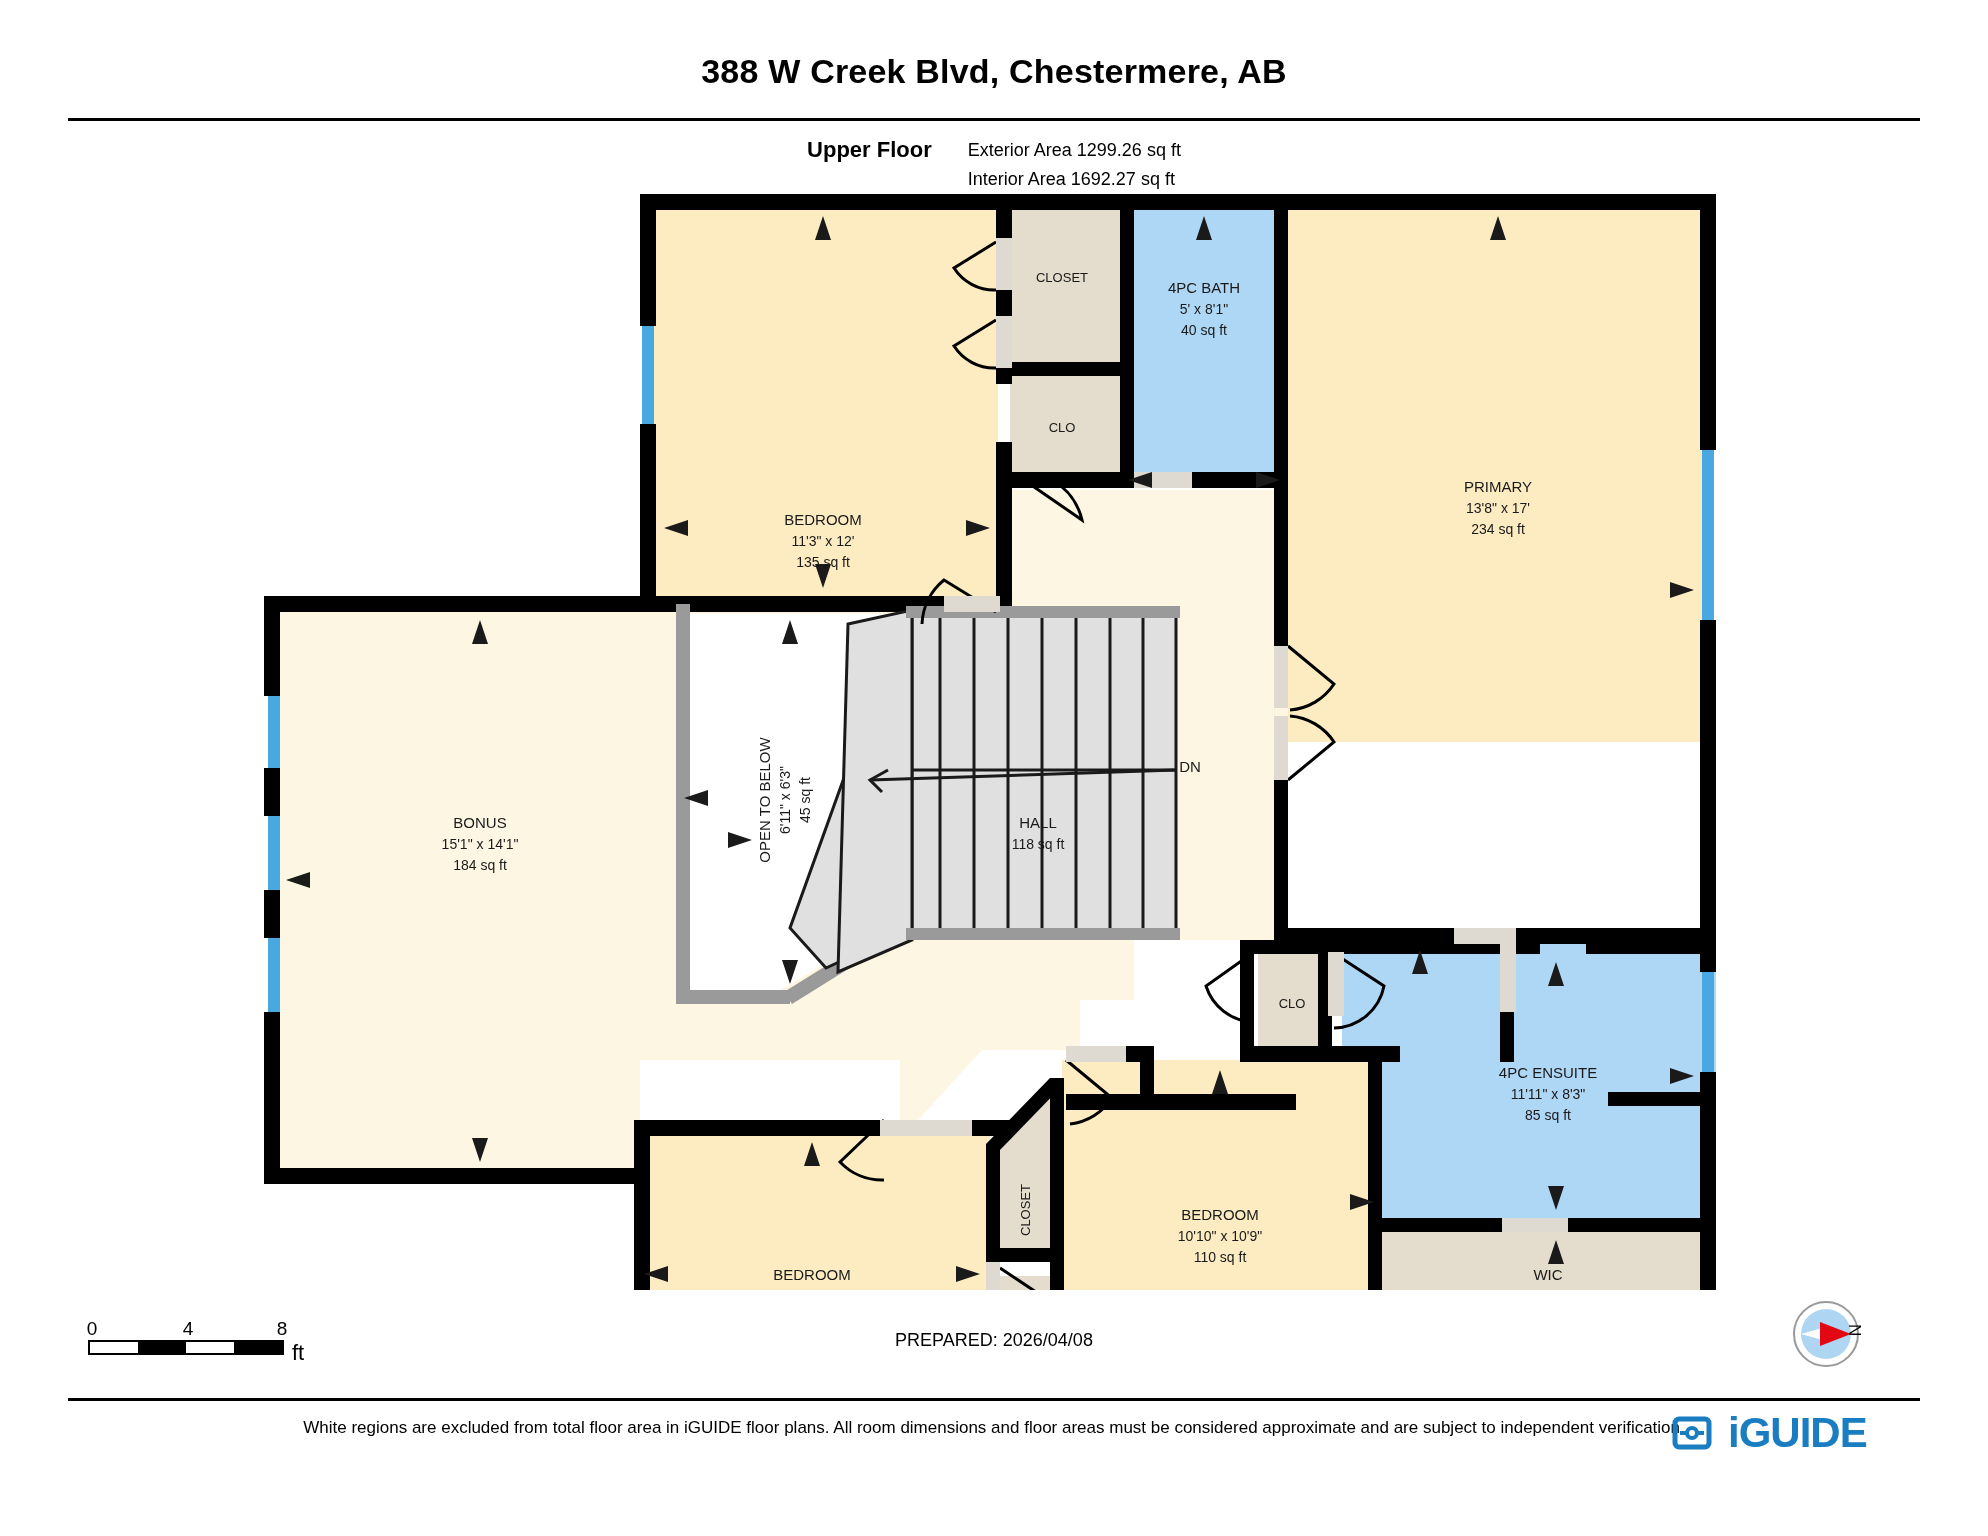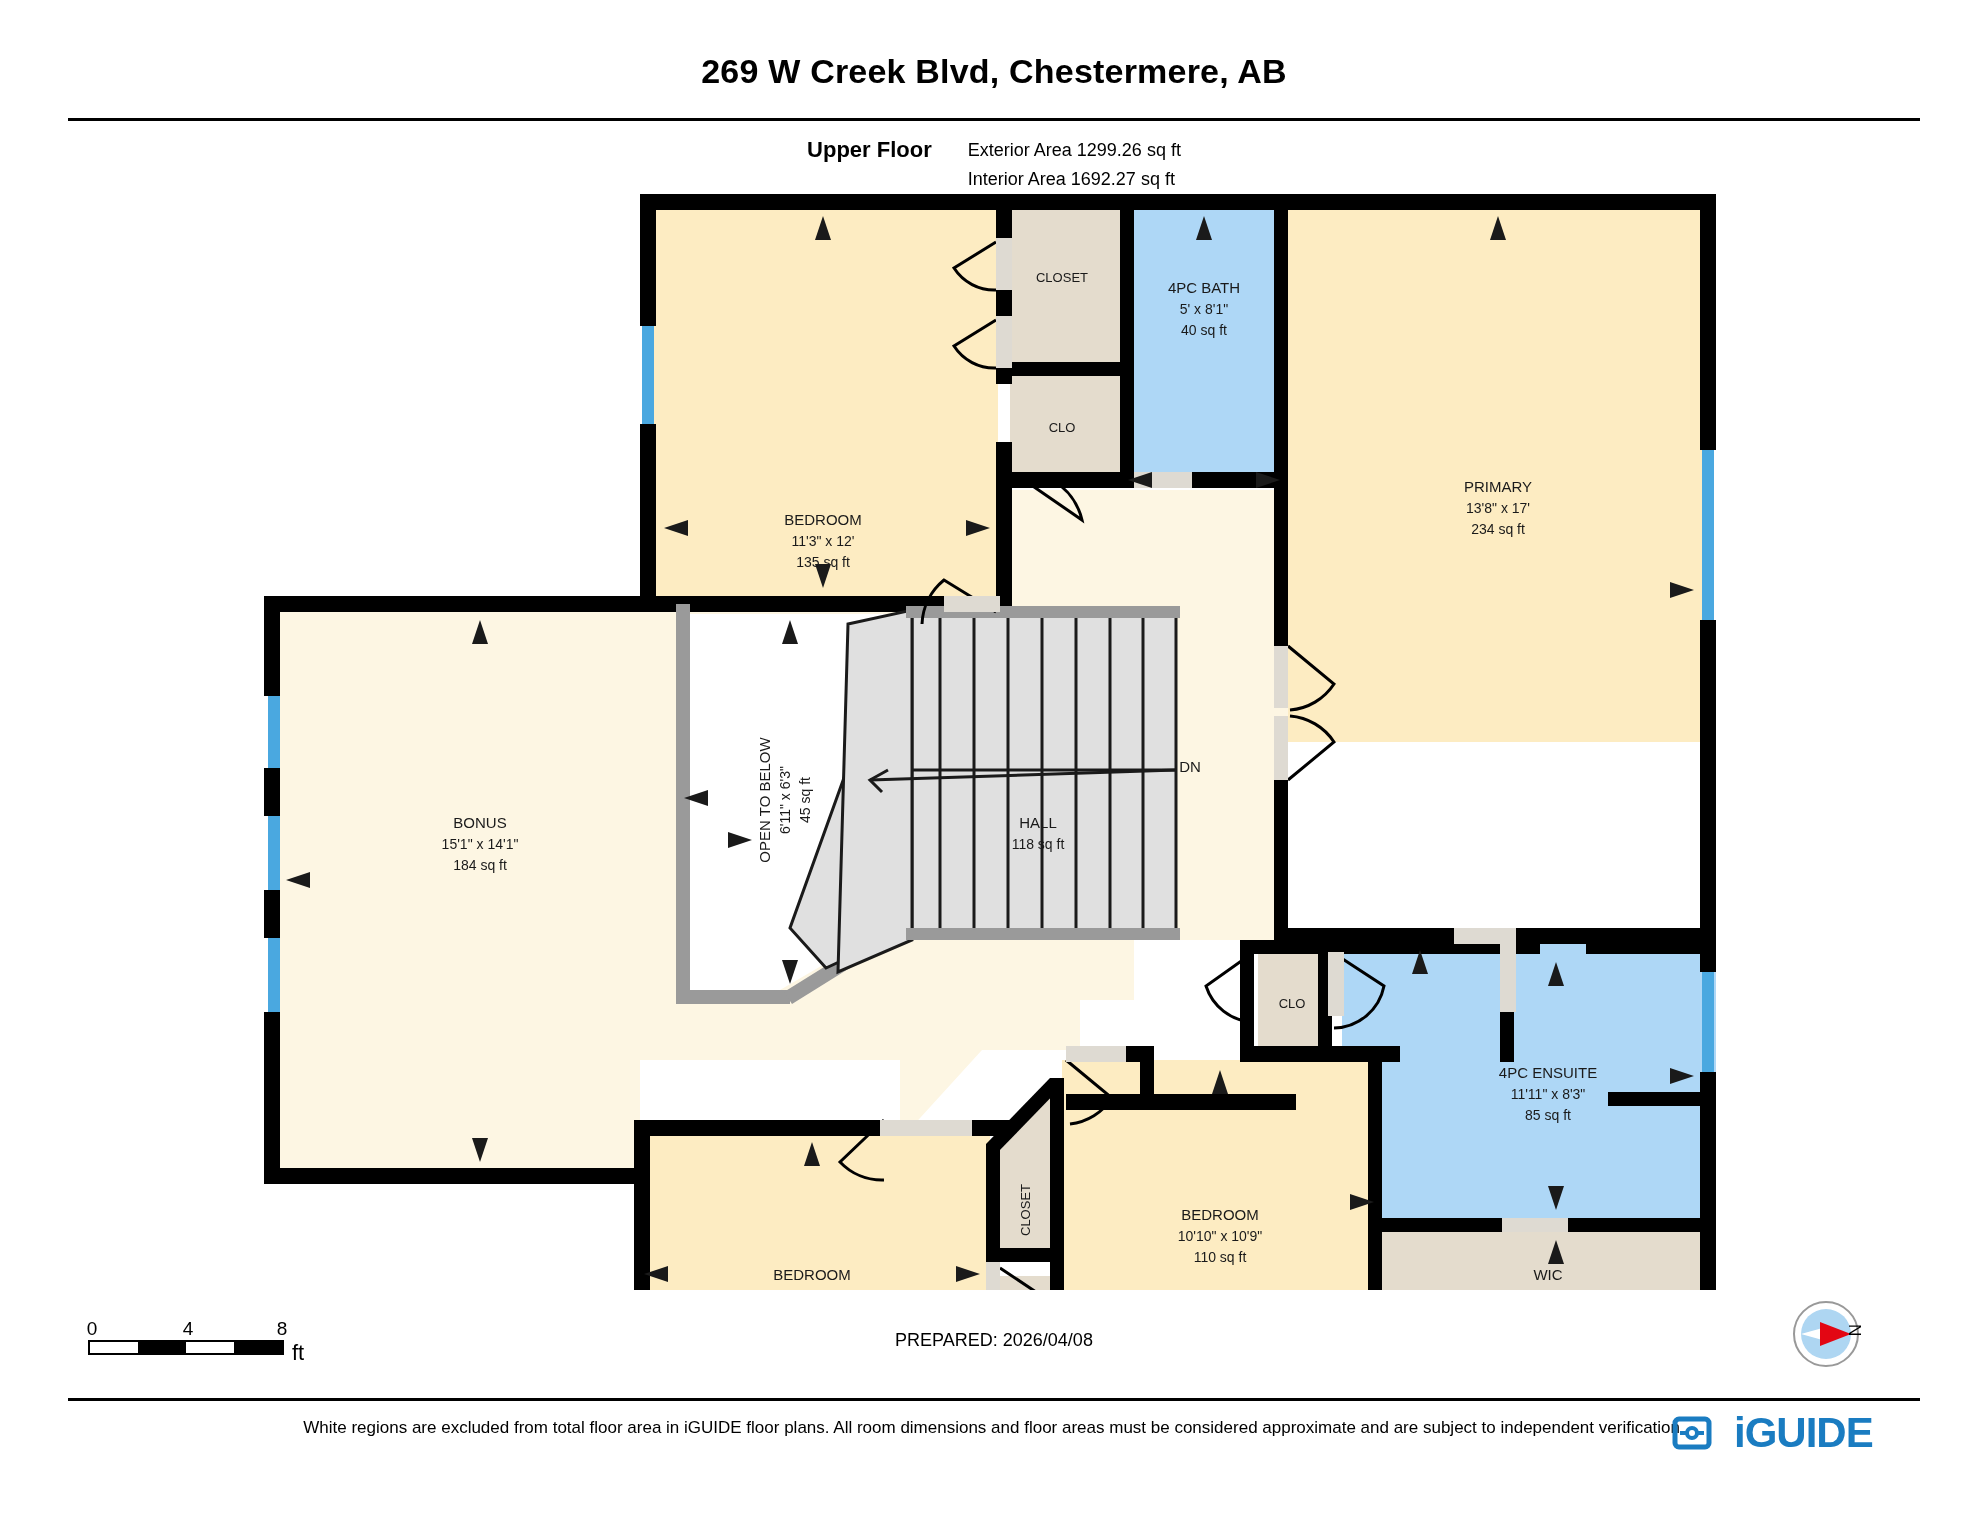--- a/index.html
+++ b/index.html
@@ -150,35 +150,35 @@
     font-size: 17px;
     transform: rotate(90deg);
     transform-origin: left top;
   }
   .logo {
     position: absolute;
     left: 1672px;
     top: 1412px;
     display: flex;
     align-items: center;
-    gap: 22px;
+    gap: 16px;
   }
   .logo-text {
     font-size: 42px;
     font-weight: bold;
     letter-spacing: -1px;
     line-height: 1;
   }
 </style>
 </head>
 <body>
 
 <div class="page">
 
-  <div class="title">269 W Creek Blvd, Chestermere, AB</div>
+  <div class="title">388 W Creek Blvd, Chestermere, AB</div>
   <div class="rule-top"></div>
 
   <div class="areas">
     <div class="areas-inner">
       <div class="areas-label">Upper Floor</div>
       <div class="areas-lines">
         <div>Exterior Area 1299.26 sq ft</div>
         <div>Interior Area 1692.27 sq ft</div>
         <div>Excluded Area 45.14 sq ft</div>
       </div>

